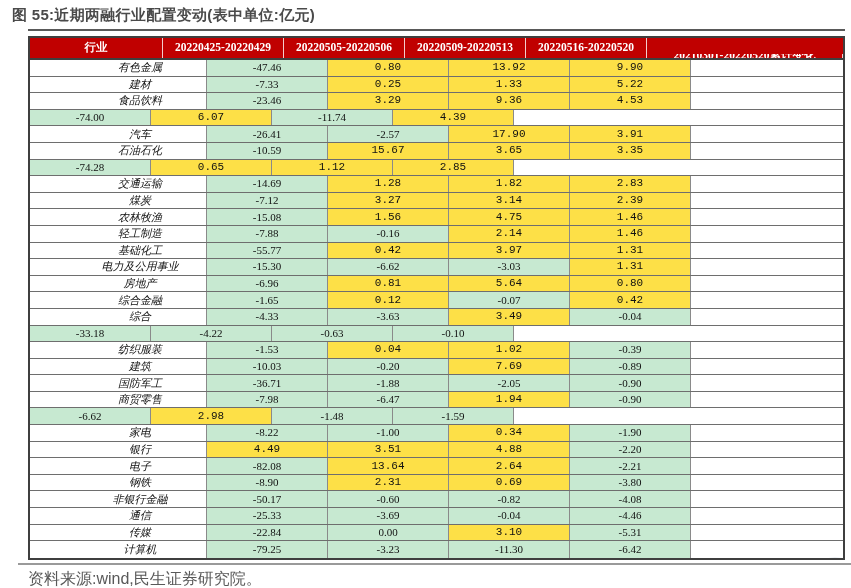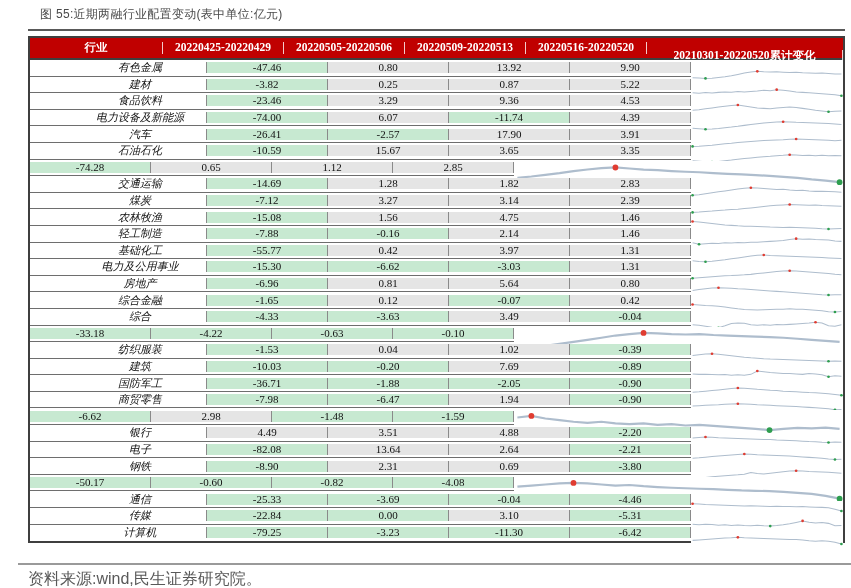--- a/index.html
+++ b/index.html
@@ -1,45 +1,45 @@
 <!DOCTYPE html>
 <html><head>
 <meta charset="utf-8">
 <style>
   html,body{margin:0;padding:0;}
   body{
     width:851px;height:588px;background:#ffffff;position:relative;
     font-family:"Liberation Sans","DejaVu Sans",sans-serif;overflow:hidden;
   }
   .fig-title{
-    position:absolute;left:40px;top:6px;font-size:12px;font-weight:normal;
+    position:absolute;left:12px;top:6px;font-size:15px;font-weight:bold;
     color:#4a4a4a;letter-spacing:.3px;white-space:nowrap;
   }
   .title-rule{position:absolute;left:28px;top:29px;width:817px;height:2px;background:#595959;}
   .ft{
     position:absolute;left:28px;top:36px;width:817px;
     border:2px solid #3f3f3f;box-sizing:border-box;background:#fff;
   }
-  .tr{display:flex;height:16.6px;border-bottom:1px solid #6e6e6e;box-sizing:border-box;align-items:center;}
+  .tr{display:flex;height:16.6px;border-bottom:1px solid #6e6e6e;box-sizing:border-box;}
   .tr:last-child{border-bottom:none;}
   .tr.head{height:22px;background:#c00000;border-bottom:2px solid #3f3f3f;}
   .td{
     box-sizing:border-box;border-right:1px solid #8a8a8a;
     display:flex;align-items:center;justify-content:center;
     font-size:11px;line-height:1;overflow:hidden;position:relative;background:#fff;
   }
   .td:last-child{border-right:none;margin-top:16px;}
   .c0{flex:0 0 133px;}
   .c1,.c2,.c3,.c4{flex:0 0 121px;}
   .c5{flex:1 1 auto;}
   .head .td{background:transparent;border-right:1px solid rgba(255,255,255,.8);}
   .th{color:#ffffff;font-weight:bold;font-family:"Liberation Serif","DejaVu Serif",serif;font-size:11.5px;}
   .industry{font-family:"Liberation Serif","DejaVu Serif",serif;font-style:italic;color:#111;margin-left:44px;}
   .num{font-family:"Liberation Serif","DejaVu Serif",serif;color:#111;}
-  .pos{background:#e5e5e5;}
+  .pos{background:#fde047;font-family:Liberation Mono, monospace;}
   .neg{background:#c7e9d1;}
   .spark{padding:0;}
   .spark svg{display:block;width:100%;height:100%;}
   .bottom-rule{position:absolute;left:18px;top:563px;width:833px;height:2px;background:#9a9a9a;}
   .source{
     position:absolute;left:28px;top:569px;font-size:16px;color:#595959;white-space:nowrap;
   }
 </style>
 </head>
 <body>
@@ -65,23 +65,23 @@
       <div class="td spark c5">
         <svg viewBox="0 0 193 16.6" preserveAspectRatio="none">
           <polyline points="2.0,11.1 10.2,11.5 18.4,12.0 26.7,11.8 34.9,10.8 43.1,9.9 51.3,8.7 59.5,6.9 67.7,5.0 76.0,3.8 84.2,3.0 92.4,3.5 100.6,3.8 108.8,3.6 117.0,4.0 125.3,4.4 133.5,4.2 141.7,4.7 149.9,5.0 158.1,5.4 166.3,5.0 174.6,5.7 182.8,6.3 191.0,6.3" fill="none" stroke="#aebdcd" stroke-width="1.3"></polyline>
           <circle cx="84.2" cy="3.0" r="1.7" fill="#e03c31"></circle>
           <circle cx="18.4" cy="12.0" r="1.7" fill="#2e9e4f"></circle>
         </svg>
       </div>
     </div>
     <div class="tr">
       <div class="td industry c0">建材</div>
-      <div class="td num c1 neg">-3.82</div>
+      <div class="td num c1 neg">-7.33</div>
       <div class="td num c2 pos">0.25</div>
-      <div class="td num c3 pos">0.87</div>
+      <div class="td num c3 pos">1.33</div>
       <div class="td num c4 pos">5.22</div>
       <div class="td spark c5">
         <svg viewBox="0 0 193 16.6" preserveAspectRatio="none">
           <polyline points="2.0,8.7 10.2,9.1 18.4,8.3 26.7,8.8 34.9,8.1 43.1,7.5 51.3,7.9 59.5,7.1 67.7,7.5 76.0,6.9 84.2,6.3 92.4,5.4 100.6,5.9 108.8,4.7 117.0,5.4 125.3,6.3 133.5,7.5 141.7,8.1 149.9,8.7 158.1,9.3 166.3,9.9 174.6,10.5 182.8,11.1 191.0,12.4" fill="none" stroke="#aebdcd" stroke-width="1.3"></polyline>
           <circle cx="108.8" cy="4.7" r="1.7" fill="#e03c31"></circle>
           <circle cx="191.0" cy="12.4" r="1.7" fill="#2e9e4f"></circle>
         </svg>
       </div>
     </div>
     <div class="tr">
@@ -92,21 +92,20 @@
       <div class="td num c4 pos">4.53</div>
       <div class="td spark c5">
         <svg viewBox="0 0 193 16.6" preserveAspectRatio="none">
           <polyline points="2.0,10.5 10.2,9.9 18.4,8.7 26.7,7.5 34.9,6.3 43.1,5.4 51.3,4.4 59.5,3.8 67.7,5.0 76.0,6.3 84.2,7.5 92.4,8.1 100.6,8.7 108.8,7.5 117.0,6.9 125.3,6.3 133.5,6.9 141.7,8.1 149.9,9.3 158.1,10.5 166.3,11.5 174.6,12.4 182.8,11.8 191.0,11.5" fill="none" stroke="#aebdcd" stroke-width="1.3"></polyline>
           <circle cx="59.5" cy="3.8" r="1.7" fill="#e03c31"></circle>
           <circle cx="174.6" cy="12.4" r="1.7" fill="#2e9e4f"></circle>
         </svg>
       </div>
     </div>
     <div class="tr">
-      <div class="td industry c0">电力设备及新能源</div>
       <div class="td num c1 neg">-74.00</div>
       <div class="td num c2 pos">6.07</div>
       <div class="td num c3 neg">-11.74</div>
       <div class="td num c4 pos">4.39</div>
       <div class="td spark c5">
         <svg viewBox="0 0 193 16.6" preserveAspectRatio="none">
           <polyline points="2.0,11.8 10.2,12.4 18.4,13.0 26.7,12.7 34.9,12.0 43.1,11.1 51.3,10.3 59.5,9.3 67.7,8.1 76.0,6.9 84.2,5.9 92.4,5.0 100.6,4.4 108.8,3.8 117.0,3.5 125.3,3.8 133.5,4.2 141.7,4.4 149.9,4.7 158.1,5.0 166.3,5.4 174.6,5.7 182.8,6.3 191.0,6.9" fill="none" stroke="#aebdcd" stroke-width="1.3"></polyline>
           <circle cx="117.0" cy="3.5" r="1.7" fill="#e03c31"></circle>
           <circle cx="18.4" cy="13.0" r="1.7" fill="#2e9e4f"></circle>
         </svg>
@@ -355,20 +354,34 @@
       <div class="td num c4 neg">-1.59</div>
       <div class="td spark c5">
         <svg viewBox="0 0 193 16.6" preserveAspectRatio="none">
           <polyline points="2.0,4.4 10.2,3.5 18.4,5.0 26.7,5.9 34.9,6.9 43.1,7.5 51.3,6.9 59.5,7.9 67.7,8.3 76.0,7.9 84.2,8.7 92.4,8.3 100.6,9.1 108.8,8.7 117.0,9.3 125.3,9.9 133.5,10.5 141.7,11.1 149.9,11.8 158.1,11.1 166.3,10.5 174.6,10.8 182.8,10.3 191.0,11.1" fill="none" stroke="#aebdcd" stroke-width="1.3"></polyline>
           <circle cx="10.2" cy="3.5" r="1.7" fill="#e03c31"></circle>
           <circle cx="149.9" cy="11.8" r="1.7" fill="#2e9e4f"></circle>
         </svg>
       </div>
     </div>
     <div class="tr">
+      <div class="td industry c0">家电</div>
+      <div class="td num c1 neg">-8.22</div>
+      <div class="td num c2 neg">-1.00</div>
+      <div class="td num c3 pos">0.34</div>
+      <div class="td num c4 neg">-1.90</div>
+      <div class="td spark c5">
+        <svg viewBox="0 0 193 16.6" preserveAspectRatio="none">
+          <polyline points="2.0,9.9 10.2,10.8 18.4,11.8 26.7,12.4 34.9,11.8 43.1,10.8 51.3,9.9 59.5,9.1 67.7,8.1 76.0,7.1 84.2,6.3 92.4,5.4 100.6,4.7 108.8,4.2 117.0,3.8 125.3,4.4 133.5,5.0 141.7,5.7 149.9,6.3 158.1,7.1 166.3,7.9 174.6,8.3 182.8,9.1 191.0,9.6" fill="none" stroke="#aebdcd" stroke-width="1.3"></polyline>
+          <circle cx="117.0" cy="3.8" r="1.7" fill="#e03c31"></circle>
+          <circle cx="26.7" cy="12.4" r="1.7" fill="#2e9e4f"></circle>
+        </svg>
+      </div>
+    </div>
+    <div class="tr">
       <div class="td industry c0">银行</div>
       <div class="td num c1 pos">4.49</div>
       <div class="td num c2 pos">3.51</div>
       <div class="td num c3 pos">4.88</div>
       <div class="td num c4 neg">-2.20</div>
       <div class="td spark c5">
         <svg viewBox="0 0 193 16.6" preserveAspectRatio="none">
           <polyline points="2.0,5.0 10.2,4.4 18.4,3.8 26.7,4.2 34.9,4.7 43.1,5.0 51.3,5.4 59.5,5.7 67.7,5.9 76.0,6.3 84.2,6.6 92.4,7.1 100.6,6.9 108.8,7.5 117.0,7.9 125.3,8.3 133.5,8.7 141.7,9.1 149.9,9.6 158.1,9.9 166.3,10.5 174.6,10.8 182.8,10.3 191.0,10.5" fill="none" stroke="#aebdcd" stroke-width="1.3"></polyline>
           <circle cx="18.4" cy="3.8" r="1.7" fill="#e03c31"></circle>
           <circle cx="174.6" cy="10.8" r="1.7" fill="#2e9e4f"></circle>
@@ -397,20 +410,21 @@
       <div class="td num c4 neg">-3.80</div>
       <div class="td spark c5">
         <svg viewBox="0 0 193 16.6" preserveAspectRatio="none">
           <polyline points="2.0,13.2 10.2,12.7 18.4,12.0 26.7,11.1 34.9,10.5 43.1,9.9 51.3,9.3 59.5,8.7 67.7,7.9 76.0,5.7 84.2,6.9 92.4,7.5 100.6,6.6 108.8,5.7 117.0,4.7 125.3,3.8 133.5,3.5 141.7,3.8 149.9,4.4 158.1,4.7 166.3,5.0 174.6,5.4 182.8,5.9 191.0,6.6" fill="none" stroke="#aebdcd" stroke-width="1.3"></polyline>
           <circle cx="133.5" cy="3.5" r="1.7" fill="#e03c31"></circle>
           <circle cx="2.0" cy="13.2" r="1.7" fill="#2e9e4f"></circle>
         </svg>
       </div>
     </div>
     <div class="tr">
+      <div class="td industry c0">非银行金融</div>
       <div class="td num c1 neg">-50.17</div>
       <div class="td num c2 neg">-0.60</div>
       <div class="td num c3 neg">-0.82</div>
       <div class="td num c4 neg">-4.08</div>
       <div class="td spark c5">
         <svg viewBox="0 0 193 16.6" preserveAspectRatio="none">
           <polyline points="2.0,5.7 10.2,5.0 18.4,4.4 26.7,3.8 34.9,3.5 43.1,3.8 51.3,4.4 59.5,5.0 67.7,4.7 76.0,5.4 84.2,5.9 92.4,6.3 100.6,6.6 108.8,6.9 117.0,7.1 125.3,7.5 133.5,7.9 141.7,8.1 149.9,8.3 158.1,8.7 166.3,9.3 174.6,9.9 182.8,11.1 191.0,12.7" fill="none" stroke="#aebdcd" stroke-width="1.3"></polyline>
           <circle cx="34.9" cy="3.5" r="1.7" fill="#e03c31"></circle>
           <circle cx="191.0" cy="12.7" r="1.7" fill="#2e9e4f"></circle>
         </svg>

